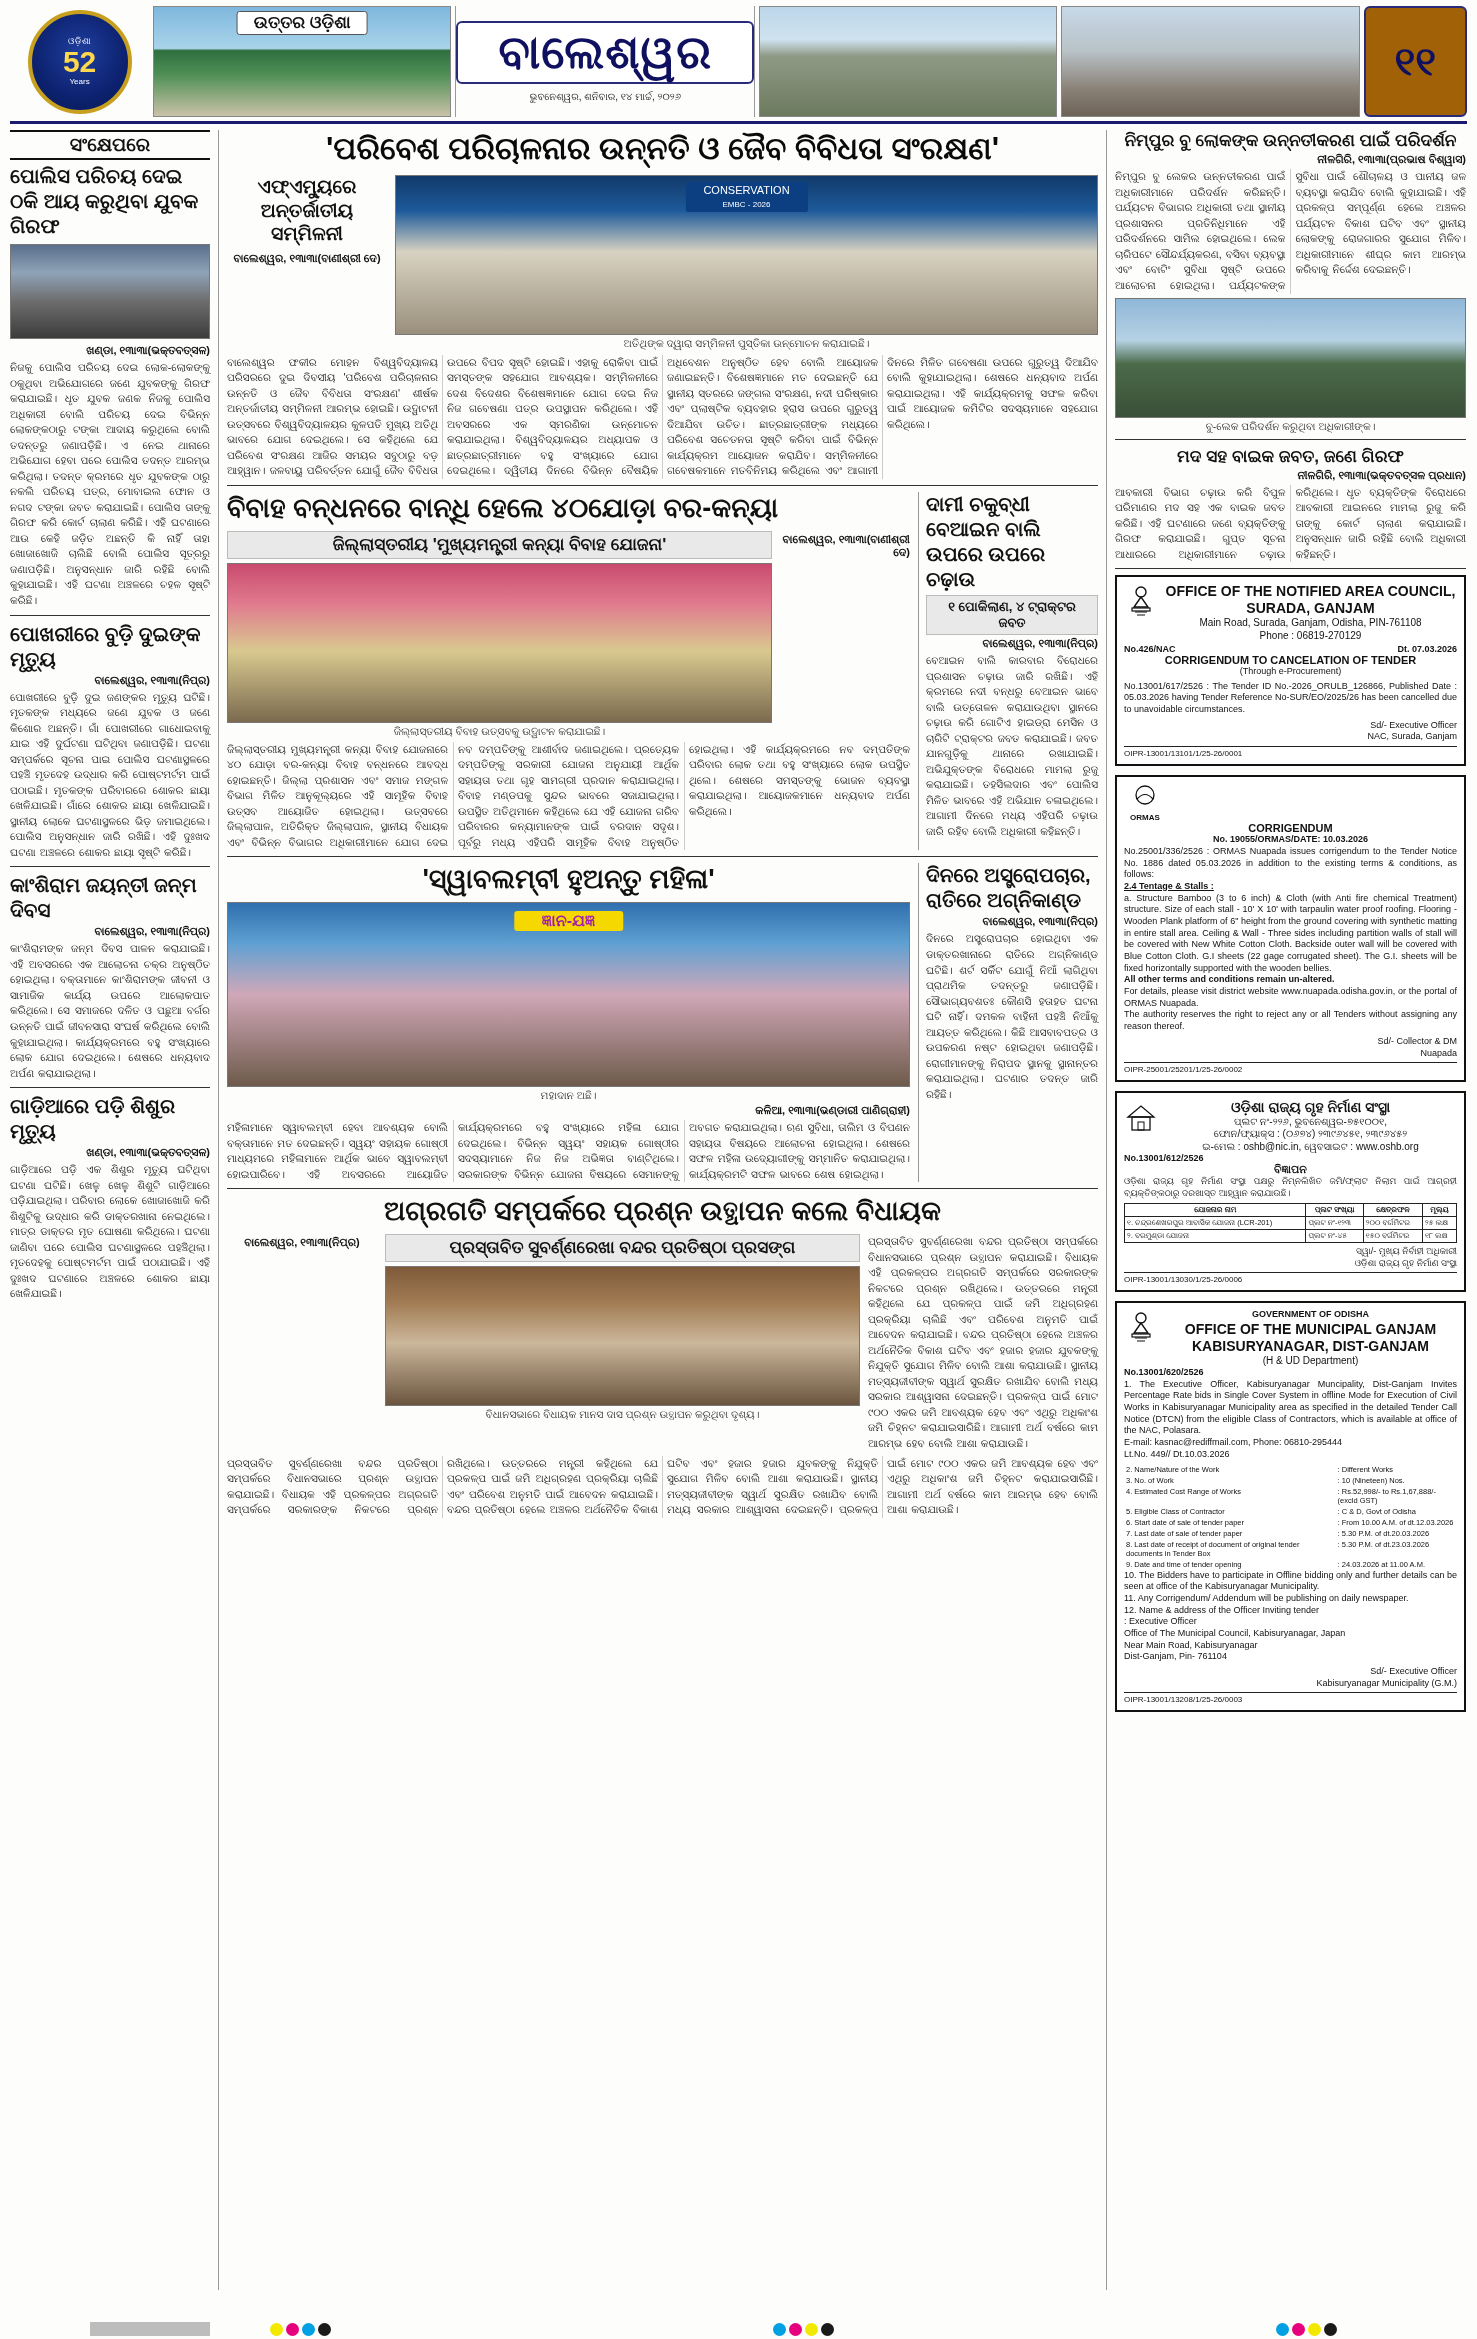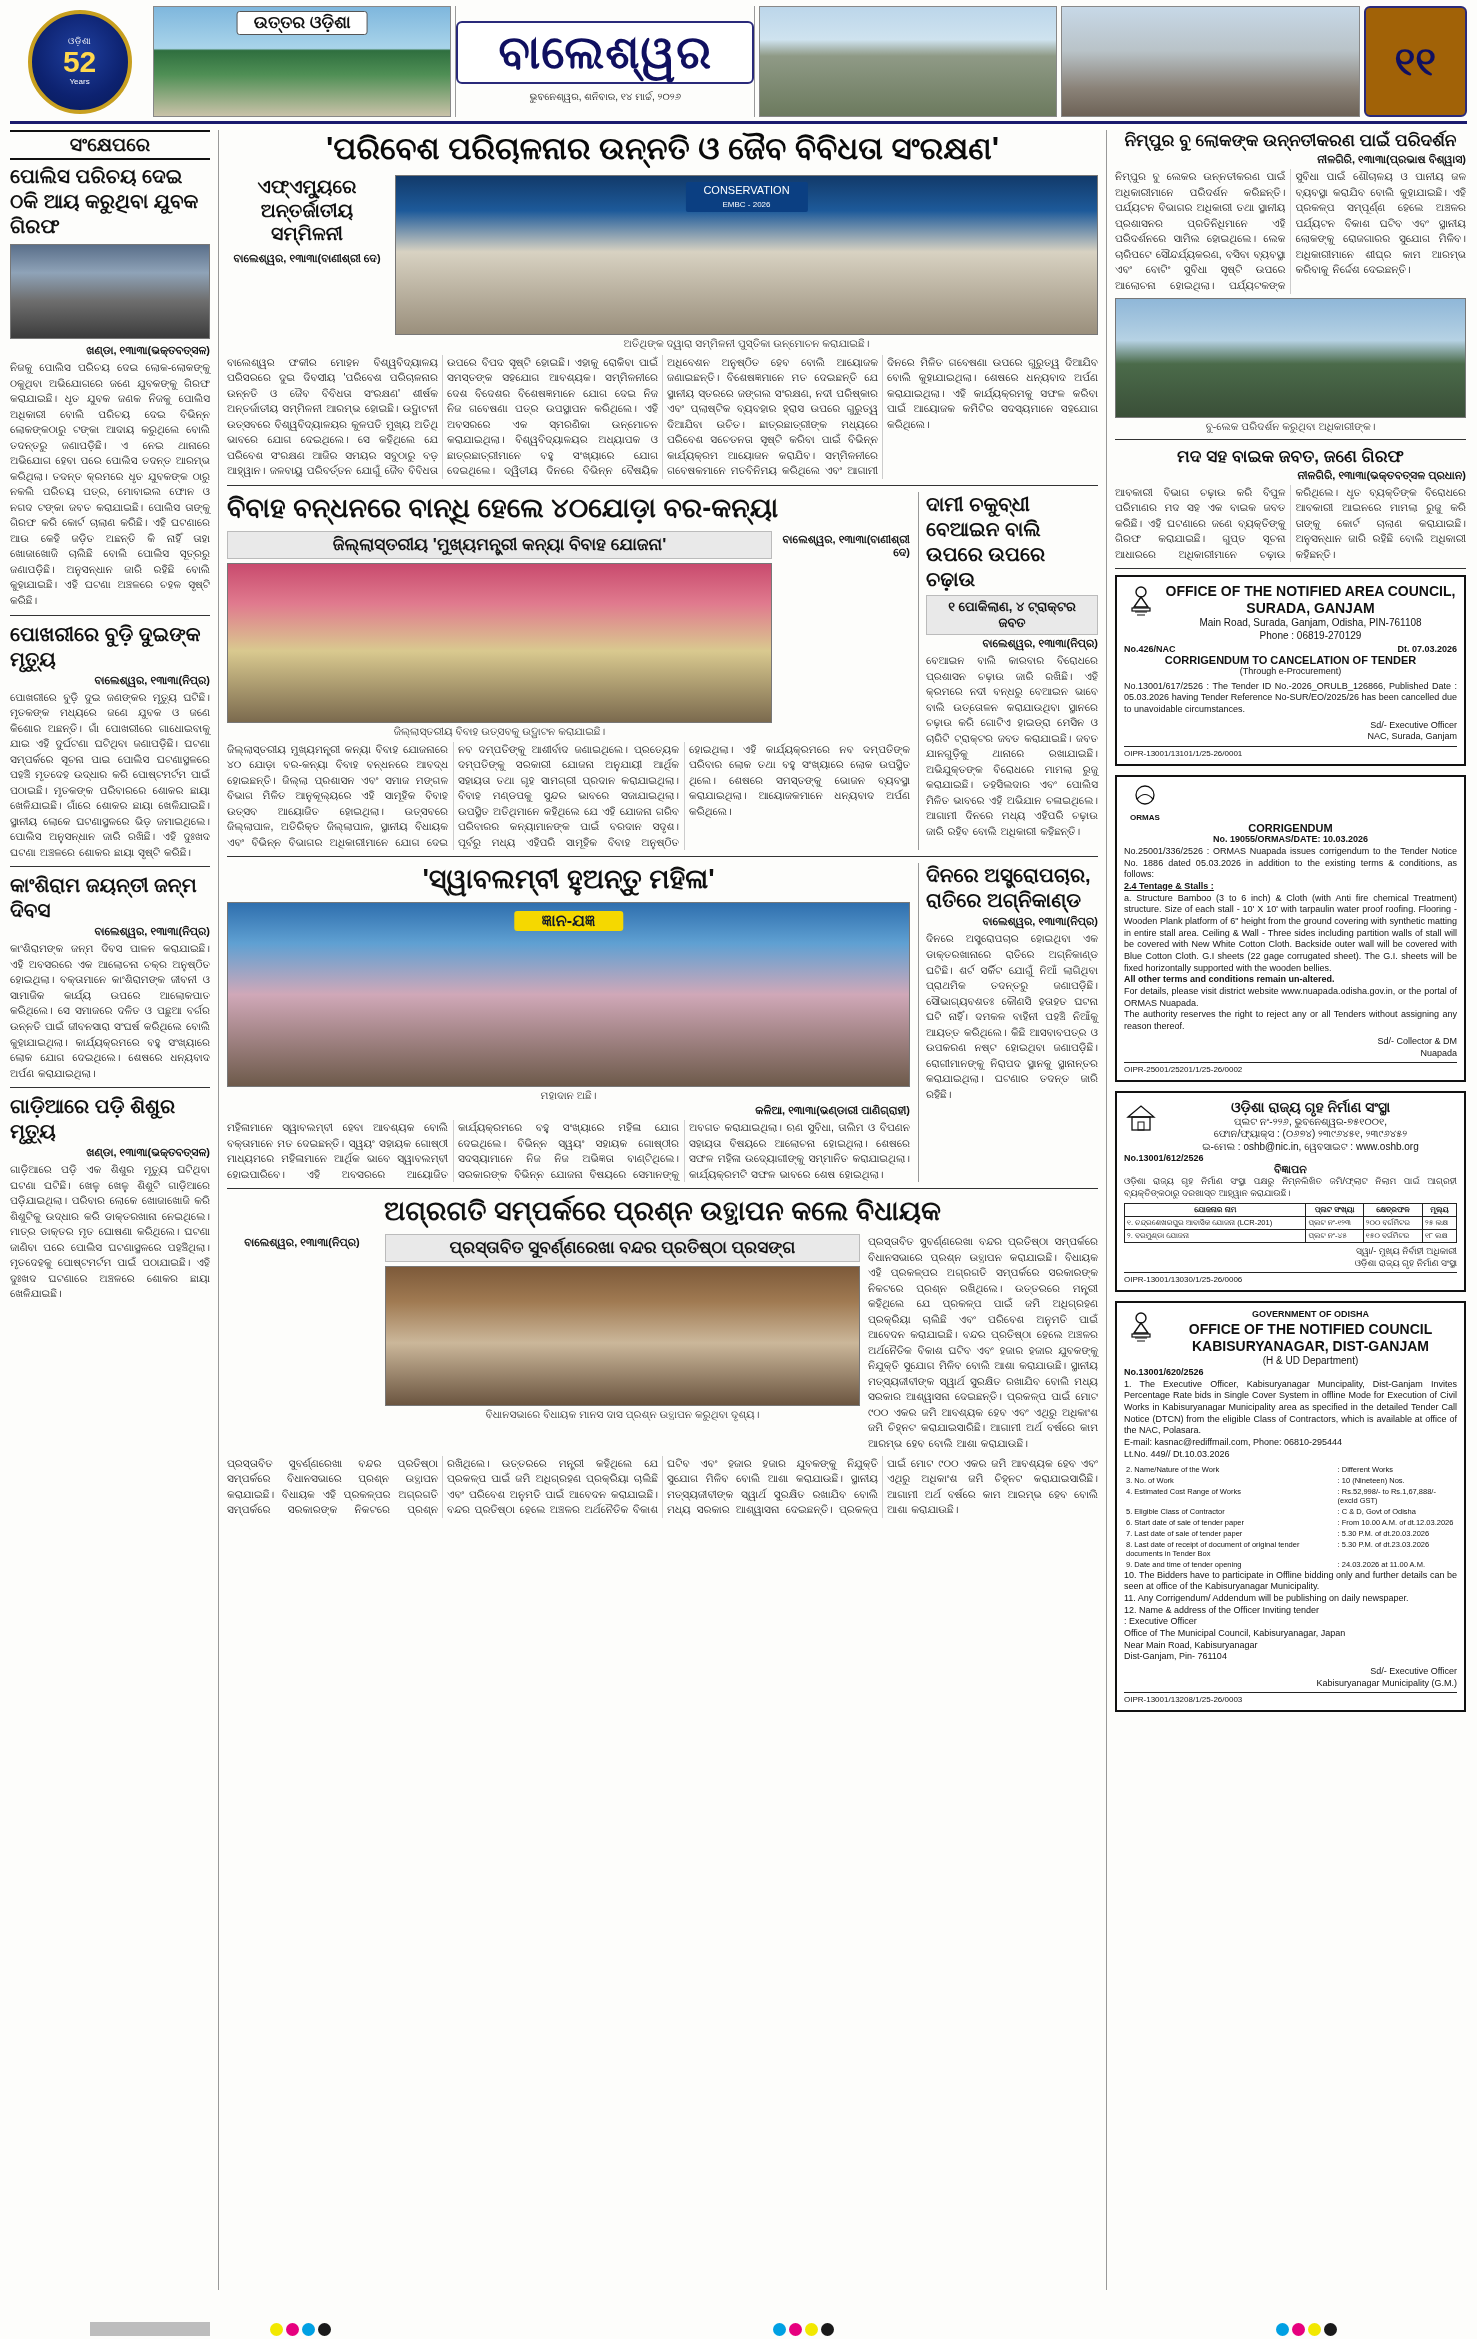--- a/index.html
+++ b/index.html
@@ -208,21 +208,21 @@
           <div class="body-txt">ବେଆଇନ ବାଲି କାରବାର ବିରୋଧରେ ପ୍ରଶାସନ ଚଢ଼ାଉ ଜାରି ରଖିଛି। ଏହି କ୍ରମରେ ନଦୀ ବନ୍ଧରୁ ବେଆଇନ ଭାବେ ବାଲି ଉତ୍ତୋଳନ କରାଯାଉଥିବା ସ୍ଥାନରେ ଚଢ଼ାଉ କରି ଗୋଟିଏ ହାଇଡ୍ରା ମେସିନ ଓ ଚାରିଟି ଟ୍ରାକ୍ଟର ଜବତ କରାଯାଇଛି। ଜବତ ଯାନଗୁଡ଼ିକୁ ଥାନାରେ ରଖାଯାଇଛି। ଅଭିଯୁକ୍ତଙ୍କ ବିରୋଧରେ ମାମଲା ରୁଜୁ କରାଯାଇଛି। ତହସିଲଦାର ଏବଂ ପୋଲିସ ମିଳିତ ଭାବରେ ଏହି ଅଭିଯାନ ଚଳାଇଥିଲେ। ଆଗାମୀ ଦିନରେ ମଧ୍ୟ ଏହିପରି ଚଢ଼ାଉ ଜାରି ରହିବ ବୋଲି ଅଧିକାରୀ କହିଛନ୍ତି।</div>
         </div>
       </div>
 
       <div class="rule"></div>
 
       <div style="display:flex;gap:8px;">
         <div style="flex:1;">
           <div class="hl-mid">'ସ୍ୱାବଲମ୍ବୀ ହୁଅନ୍ତୁ ମହିଳା'</div>
           <div class="photo ph-women" style="height:185px;margin-top:5px;position:relative;">
-            <div style="position:absolute;top:8px;left:50%;transform:translateX(-50%);background:#f5d800;color:#0f172a;font-size:16px;font-weight:bold;padding:1px 28px;border-radius:3px;">ଜ୍ଞାନ-ଯଜ୍ଞ</div>
+            <div style="position:absolute;top:8px;left:50%;transform:translateX(-50%);background:#f5d800;color:#a21caf;font-size:16px;font-weight:bold;padding:1px 28px;border-radius:3px;">ଜ୍ଞାନ-ଯଜ୍ଞ</div>
           </div>
           <div class="caption">ମହାଦାନ ଅଛି।</div>
           <div class="byline">କଳିଆ, ୧୩ା୩ା(ଭଣ୍ଡାରୀ ପାଣିଗ୍ରାହୀ)</div>
           <div class="body-txt cols3">ମହିଳାମାନେ ସ୍ୱାବଲମ୍ବୀ ହେବା ଆବଶ୍ୟକ ବୋଲି ବକ୍ତାମାନେ ମତ ଦେଇଛନ୍ତି। ସ୍ୱୟଂ ସହାୟକ ଗୋଷ୍ଠୀ ମାଧ୍ୟମରେ ମହିଳାମାନେ ଆର୍ଥିକ ଭାବେ ସ୍ୱାବଲମ୍ବୀ ହୋଇପାରିବେ। ଏହି ଅବସରରେ ଆୟୋଜିତ କାର୍ଯ୍ୟକ୍ରମରେ ବହୁ ସଂଖ୍ୟାରେ ମହିଳା ଯୋଗ ଦେଇଥିଲେ। ବିଭିନ୍ନ ସ୍ୱୟଂ ସହାୟକ ଗୋଷ୍ଠୀର ସଦସ୍ୟାମାନେ ନିଜ ନିଜ ଅଭିଜ୍ଞତା ବାଣ୍ଟିଥିଲେ। ସରକାରଙ୍କ ବିଭିନ୍ନ ଯୋଜନା ବିଷୟରେ ସେମାନଙ୍କୁ ଅବଗତ କରାଯାଇଥିଲା। ଋଣ ସୁବିଧା, ତାଲିମ ଓ ବିପଣନ ସହାୟତା ବିଷୟରେ ଆଲୋଚନା ହୋଇଥିଲା। ଶେଷରେ ସଫଳ ମହିଳା ଉଦ୍ୟୋଗୀଙ୍କୁ ସମ୍ମାନିତ କରାଯାଇଥିଲା। କାର୍ଯ୍ୟକ୍ରମଟି ସଫଳ ଭାବରେ ଶେଷ ହୋଇଥିଲା।</div>
         </div>
         <div style="width:180px;border-left:1px solid #999;padding-left:7px;">
           <div class="hl-small">ଦିନରେ ଅସ୍ତ୍ରୋପଚାର, ରାତିରେ ଅଗ୍ନିକାଣ୍ଡ</div>
           <div class="byline">ବାଲେଶ୍ୱର, ୧୩ା୩ା(ନିପ୍ର)</div>
           <div class="body-txt">ଦିନରେ ଅସ୍ତ୍ରୋପଚାର ହୋଇଥିବା ଏକ ଡାକ୍ତରଖାନାରେ ରାତିରେ ଅଗ୍ନିକାଣ୍ଡ ଘଟିଛି। ଶର୍ଟ ସର୍କିଟ ଯୋଗୁଁ ନିଆଁ ଲାଗିଥିବା ପ୍ରାଥମିକ ତଦନ୍ତରୁ ଜଣାପଡ଼ିଛି। ସୌଭାଗ୍ୟବଶତଃ କୌଣସି ହତାହତ ଘଟନା ଘଟି ନାହିଁ। ଦମକଳ ବାହିନୀ ପହଞ୍ଚି ନିଆଁକୁ ଆୟତ୍ତ କରିଥିଲେ। କିଛି ଆସବାବପତ୍ର ଓ ଉପକରଣ ନଷ୍ଟ ହୋଇଥିବା ଜଣାପଡ଼ିଛି। ରୋଗୀମାନଙ୍କୁ ନିରାପଦ ସ୍ଥାନକୁ ସ୍ଥାନାନ୍ତର କରାଯାଇଥିଲା। ଘଟଣାର ତଦନ୍ତ ଜାରି ରହିଛି।</div>
         </div>
@@ -370,21 +370,21 @@
       <div class="ad">
         <div class="ad-row">
           <svg class="ad-emblem" viewBox="0 0 34 40">
             <circle cx="17" cy="9" r="5" fill="none" stroke="#111" stroke-width="1.4"></circle>
             <path d="M17 14 L10 24 H24 Z" fill="none" stroke="#111" stroke-width="1.4"></path>
             <rect x="8" y="25" width="18" height="3" fill="none" stroke="#111" stroke-width="1.2"></rect>
             <path d="M11 29 h12 M13 32 h8" stroke="#111" stroke-width="1.2" fill="none"></path>
           </svg>
           <div style="flex:1;">
             <div class="c" style="font-weight:bold;">GOVERNMENT OF ODISHA</div>
-            <h3>OFFICE OF THE NOTIFIED COUNCIL KABISURYANAGAR, DIST-GANJAM</h3>
+            <h3>OFFICE OF THE MUNICIPAL GANJAM KABISURYANAGAR, DIST-GANJAM</h3>
             <div class="sub">(H &amp; UD Department)</div>
           </div>
         </div>
         <div class="t" style="font-weight:bold;">No.13001/620/2526</div>
         <div class="t">1. The Executive Officer, Kabisuryanagar Muncipality, Dist-Ganjam Invites Percentage Rate bids in Single Cover System in offline Mode for Execution of Civil Works in Kabisuryanagar Municipality area as specified in the detailed Tender Call Notice (DTCN) from the eligible Class of Contractors, which is available at office of the NAC, Polasara.</div>
         <div class="t">E-mail: kasnac@rediffmail.com, Phone: 06810-295444</div>
         <div class="t">Lt.No. 449// Dt.10.03.2026</div>
         <table class="ad-table" style="border:none;">
           <tbody>
             <tr>

